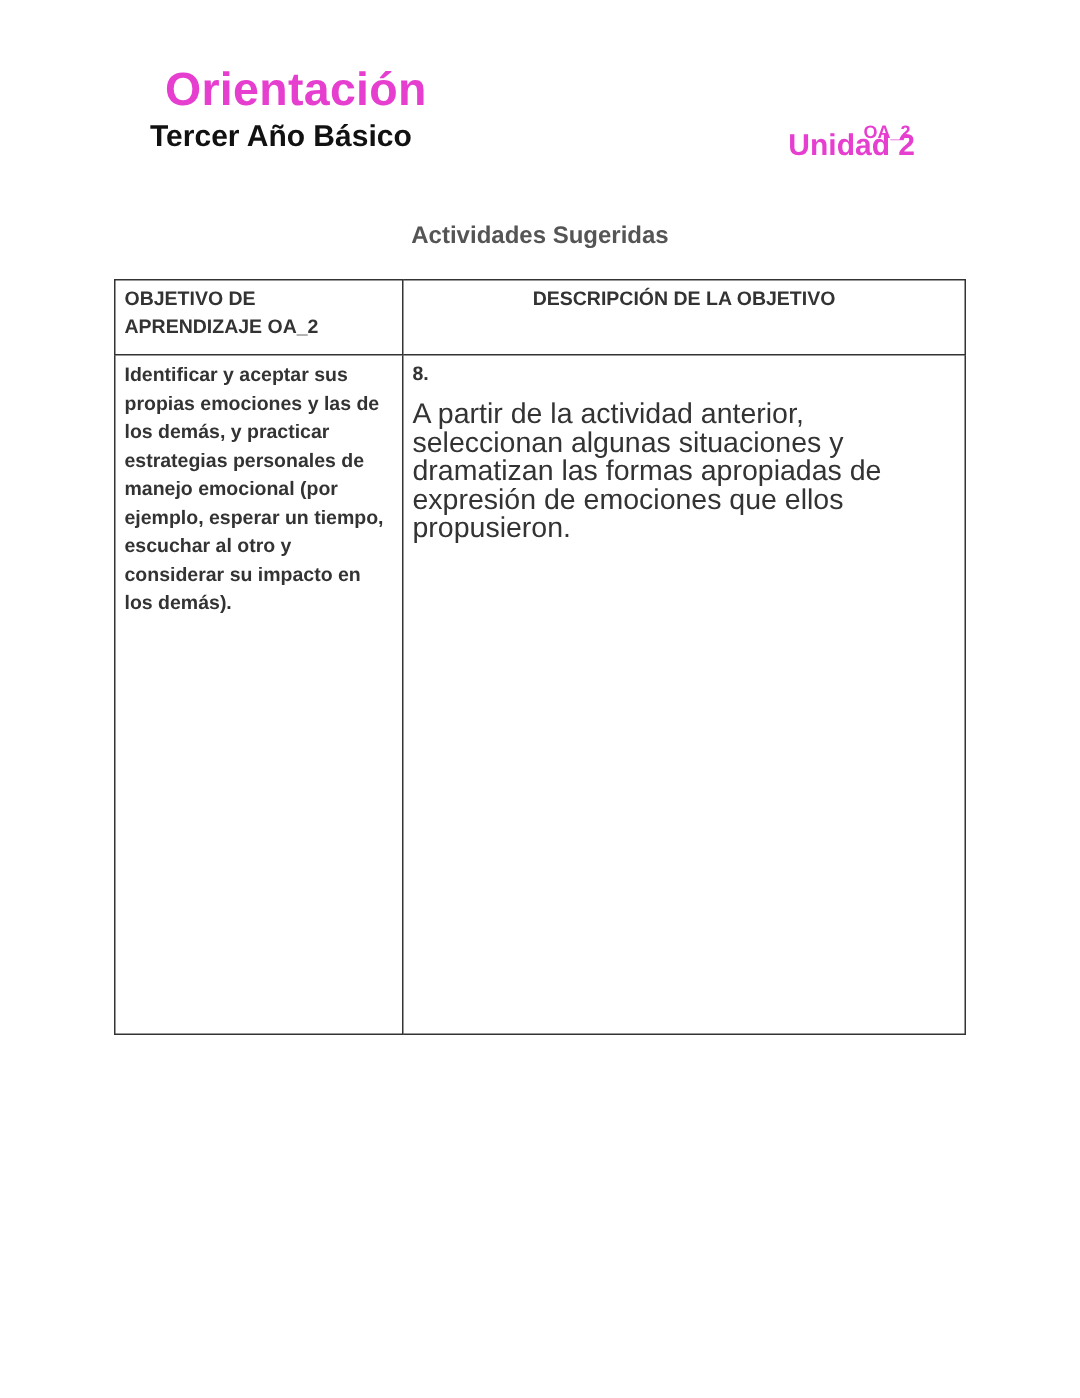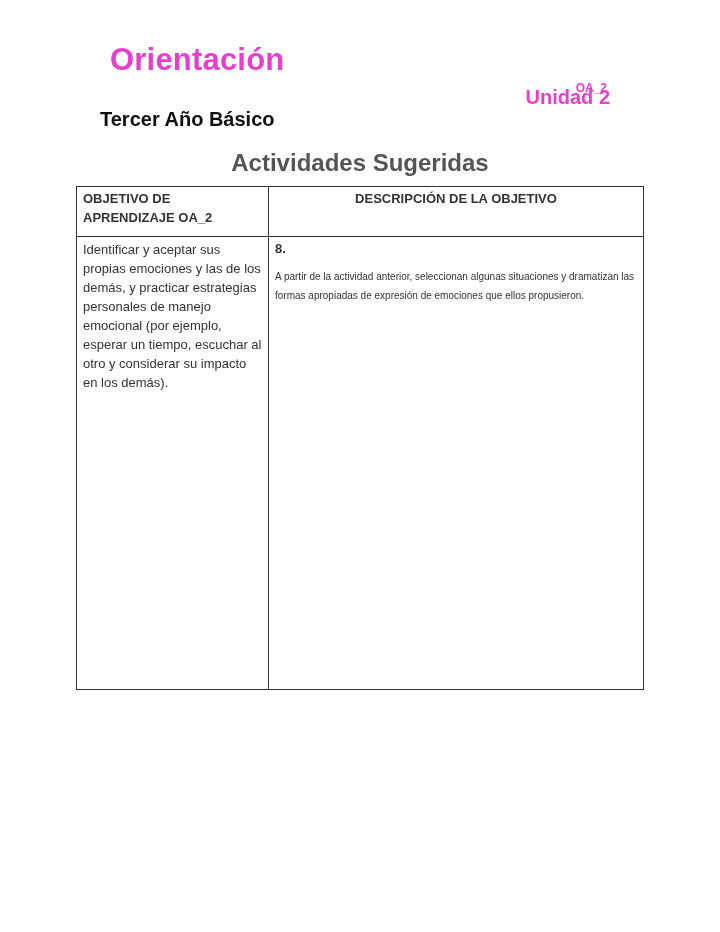--- a/index.html
+++ b/index.html
@@ -1,29 +1,29 @@
 <!DOCTYPE html>
 <html><head>
   <meta charset="utf-8">
   <style>
     html, body { margin: 0; padding: 0; background: #ffffff; }
     body { width: 720px; height: 932px; position: relative; overflow: hidden; font-family: "Liberation Sans", sans-serif; }
     .title { position: absolute; left: 110px; top: 42px; font-size: 31px; font-weight: bold; color: #e63fd0; letter-spacing: 0.2px; }
-    .subtitle { position: absolute; left: 100px; top: 80px; font-size: 20px; font-weight: bold; color: #111111; margin-top: 28px; }
+    .subtitle { position: absolute; left: 100px; top: 80px; font-size: 20px; font-weight: bold; color: #111111; }
     .unit { position: absolute; right: 110px; top: 54px; font-size: 20px; font-weight: bold; color: #e63fd0; text-align: right; margin-top: 32px; }
     .oa { position: absolute; right: 113px; top: 81px; font-size: 12px; font-weight: bold; color: #e63fd0; text-align: right; }
-    .section-title { position: absolute; left: 0; width: 720px; top: 149px; text-align: center; font-size: 24px; font-weight: bold; color: #555555; }
+    .section-title { position: absolute; left: 0; width: 720px; top: 149px; text-align: center; font-size: 16px; font-weight: bold; color: #555555; }
     table.activity { position: absolute; left: 76px; top: 186px; width: 568px; height: 504px; border-collapse: collapse; table-layout: fixed; }
     table.activity td { border: 1.3px solid #333333; vertical-align: top; padding: 2px 6px; }
     .col1 { width: 179px; margin-left: 40px; }
     .hdr-left { font-size: 13px; font-weight: bold; color: #333333; line-height: 19px; height: 45px; }
     .hdr-right { font-size: 13px; font-weight: bold; color: #333333; text-align: center; line-height: 19px; }
-    .obj-text { font-size: 13px; font-weight: normal; color: #333333; line-height: 19px; padding-top: 1px; }
+    .obj-text { font-size: 13px; font-weight: bold; color: #333333; line-height: 19px; padding-top: 1px; }
     .act-num { font-size: 13px; font-weight: bold; color: #333333; line-height: 19px; }
-    .act-desc { font-size: 10px; color: #333333; line-height: 19px; margin-top: 9px; }
+    .act-desc { font-size: 19px; color: #333333; line-height: 19px; margin-top: 9px; }
   </style>
 </head>
 <body>
 
 <div class="title">Orientación</div>
 <div class="subtitle">Tercer Año Básico</div>
 <div class="unit">Unidad 2</div>
 <div class="oa">OA_2</div>
 
 <div class="section-title">Actividades Sugeridas</div>

